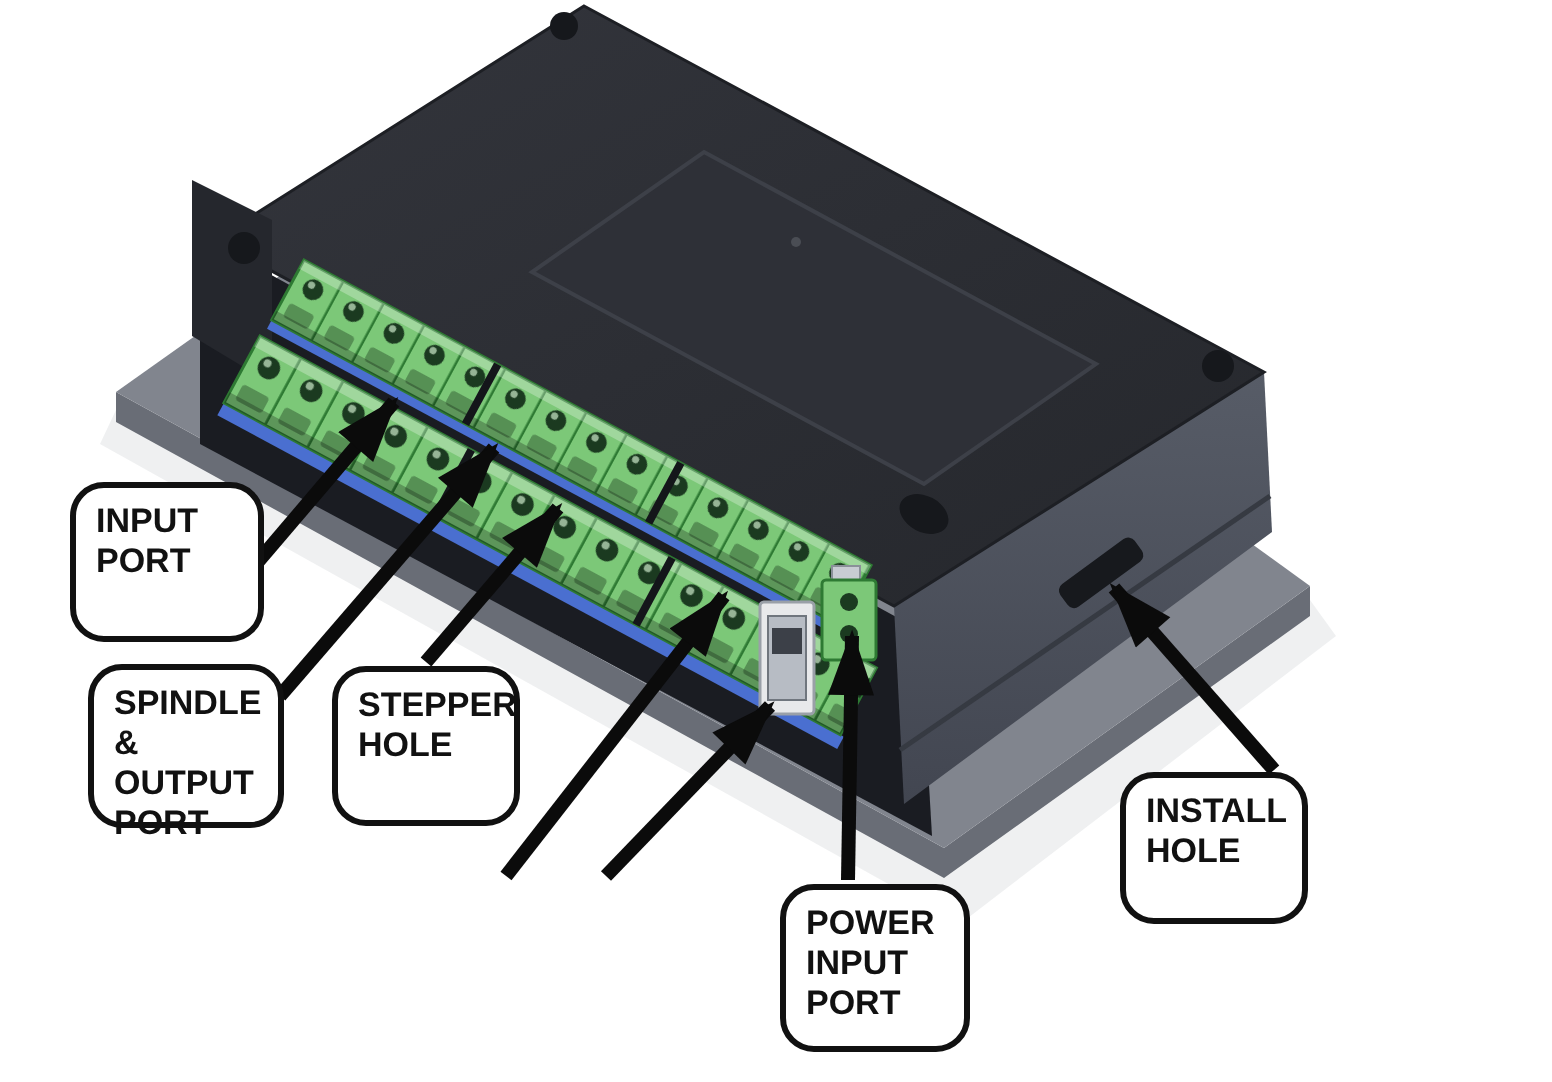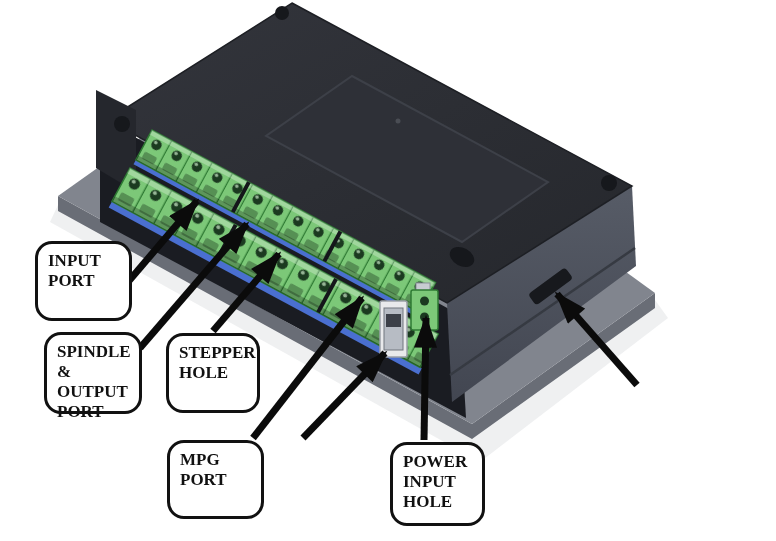--- a/index.html
+++ b/index.html
@@ -1,19 +1,19 @@
 <!DOCTYPE html>
 <html><head>
 <meta charset="utf-8">
 <style>
   html,body{margin:0;padding:0;background:#fff;}
   #stage{
     position:relative;width:776px;height:541px;overflow:hidden;
     background:#ffffff;
-    font-family:Liberation Serif, serif;
+    font-family:Liberation Sans, sans-serif;
   }
   #device-svg{position:absolute;left:0;top:0;z-index:1;}
   .callout{
     position:absolute;z-index:3;box-sizing:border-box;
     background:#ffffff;border:3px solid #111111;border-radius:17px;
     padding:7px 10px;
     font-size:17px;line-height:20px;letter-spacing:0px;color:#111;
   }
   .callout .lbl{white-space:pre-line;word-spacing:7px;font-weight:600;}
   .c-input  {left:35px; top:241px; width:97px; height:80px;}
@@ -132,22 +132,23 @@
   </div>
   <div class="callout c-spindle">
     <span class="lbl">SPINDLE
 &amp; OUTPUT
 PORT</span>
   </div>
   <div class="callout c-stepper">
     <span class="lbl">STEPPER
 HOLE</span>
   </div>
-  <div class="callout c-mpg">
-    <span class="lbl">MPG PORT</span>
-  </div>
   <div class="callout c-power">
     <span class="lbl">POWER
 INPUT
+PORT</span>
+  </div>
+  <div class="callout c-install">
+    <span class="lbl">INSTALL
 HOLE</span>
   </div>
 
 </div>
 
 </body></html>

